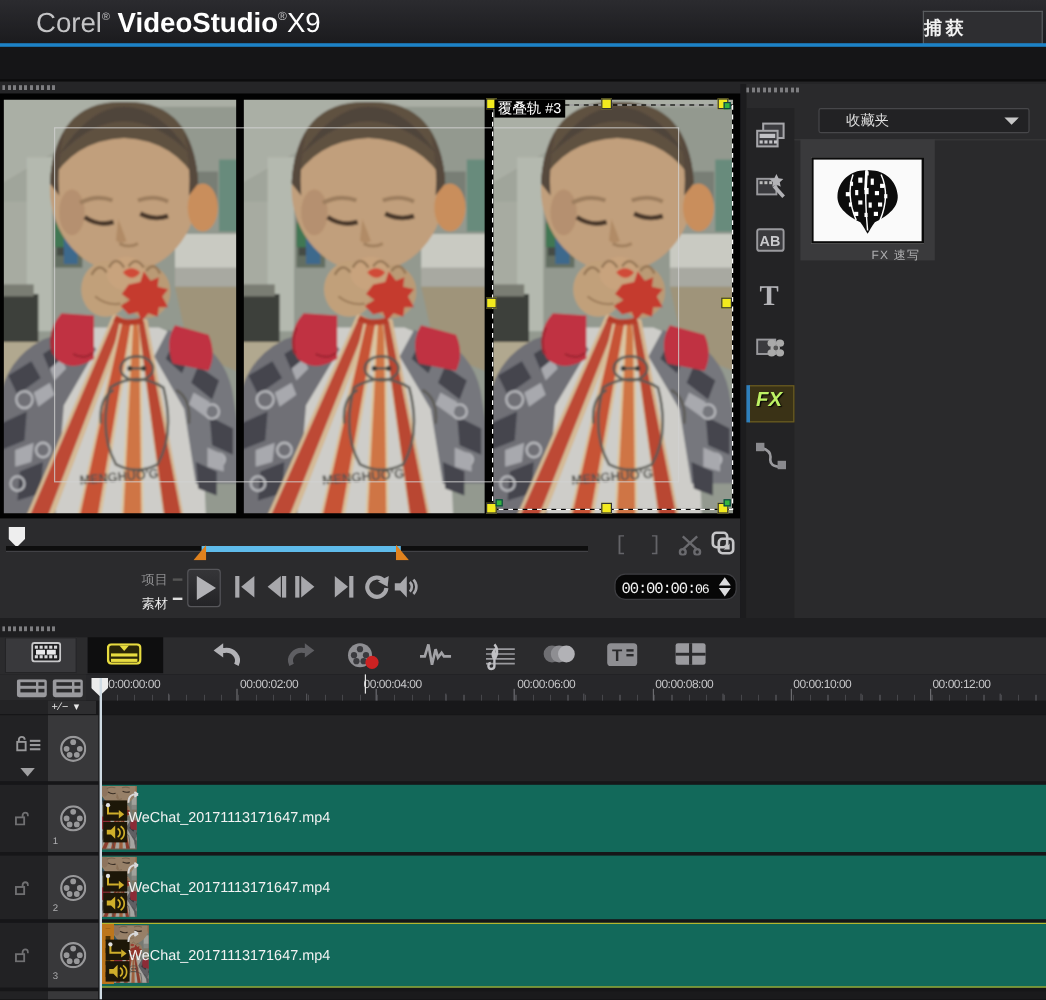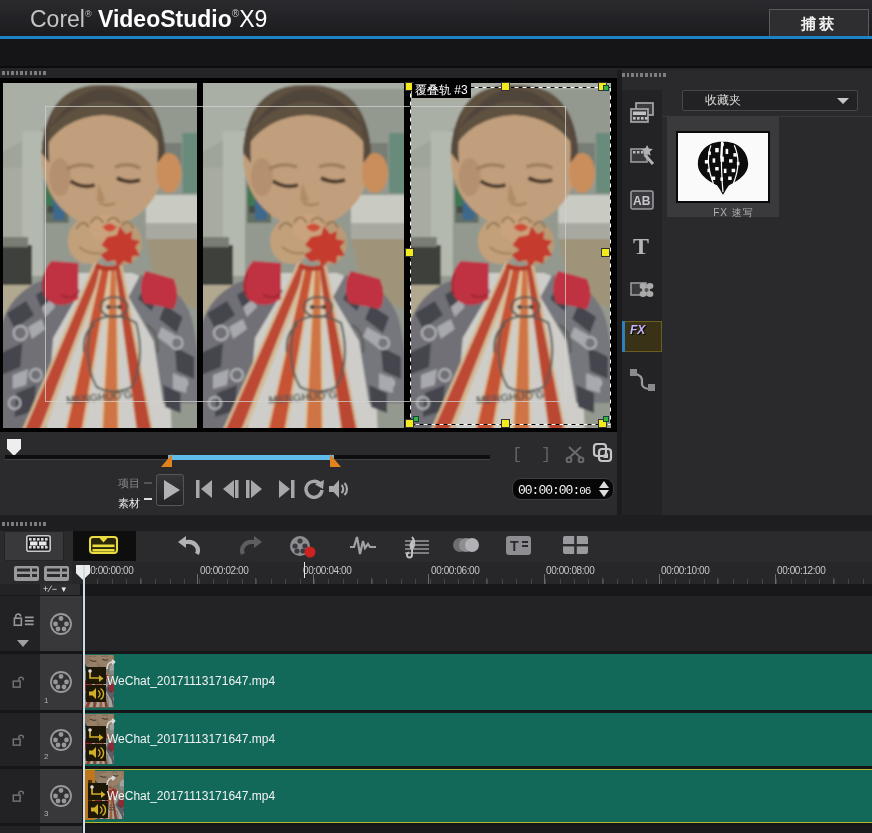--- a/index.html
+++ b/index.html
@@ -3,21 +3,21 @@
 <style>
 *{margin:0;padding:0;box-sizing:border-box}
 html,body{width:872px;height:833px;background:#151517;font-family:"Liberation Sans",sans-serif;overflow:hidden}
 .abs{position:absolute}
 #stage{position:relative;width:872px;height:833px;background:#151517}
 
 #topbar{left:0;top:0;width:872px;height:36px;background:linear-gradient(#2b2b2f,#1b1b1e)}
 #logo{left:30px;top:6px;font-size:23px;color:#c4c4c6;letter-spacing:0px;white-space:nowrap}
 #logo b{color:#fff;font-weight:bold}
 #logo .x9{color:#fff;font-weight:normal}
-#captab{left:769px;top:9px;width:100px;height:28px;background:#2e2e31;border:1px solid #595c5f;border-bottom:none;color:#f2f2f2;font-size:15px;text-align:center;line-height:27px;letter-spacing:3px;font-weight:bold}
+#captab{left:769px;top:9px;width:100px;height:28px;background:#2e2e31;border:1px solid #595c5f;border-bottom:none;color:#f2f2f2;font-size:15px;text-align:left;line-height:27px;letter-spacing:3px;font-weight:bold}
 #blueline{left:0;top:36px;width:872px;height:3px;background:#1d82c6}
 
 #menubar{left:0;top:39px;width:872px;height:27px;background:#2a2a2c;color:#e2e2e2;font-size:13px}
 #menubar span{position:absolute;top:6px}
 #menubar u{text-decoration:underline}
 #menudark{left:0;top:66px;width:872px;height:2px;background:#0c0c0d}
 
 .dots{background:repeating-linear-gradient(90deg,#7d7d80 0 2.5px,transparent 2.5px 4.6px);height:3.5px}
 #strip1{left:0;top:68px;width:872px;height:10px;background:#252527}
 
@@ -44,26 +44,26 @@
 #tcdigits{left:5px;top:4px;font-size:13px;letter-spacing:-1px}
 #tcsmall{font-size:11px;letter-spacing:-1px}
 .spin{position:absolute;width:0;height:0;border-left:5.5px solid transparent;border-right:5.5px solid transparent}
 
 #rdivider{left:617px;top:70px;width:5px;height:445px;background:#1c1c1e}
 #rpanel{left:622px;top:70px;width:250px;height:445px;background:#2a2a2c}
 #iconstrip{left:0;top:20px;width:40px;height:437px;background:#232325}
 .sicon{position:absolute;left:7px;width:26px;height:26px}
 #fxbox{left:2px;top:231px;width:38px;height:31px;background:#3a3216;border:1px solid #6b5d22}
 #fxbar{left:0;top:231px;width:3px;height:31px;background:#2f7fbc}
-#fxtext{left:8px;top:233px;font-size:12px;font-weight:bold;font-style:italic;color:#c4b5fd;text-shadow:1px 1px 1px #000}
+#fxtext{left:8px;top:233px;font-size:17px;font-weight:bold;font-style:italic;color:#bef264;text-shadow:1px 1px 1px #000}
 #dropdown{left:60px;top:20px;width:176px;height:21px;background:#222224;border:1px solid #47474a;border-radius:2px;color:#dedede;font-size:12px;line-height:19px;padding-left:22px}
 #ddtri{left:215px;top:28px;width:0;height:0;border-left:6px solid transparent;border-right:6px solid transparent;border-top:6px solid #c8c8c8}
 #thumbcell{left:45px;top:46px;width:112px;height:101px;background:#3a3a3c}
 #thumbwhite{left:9px;top:15px;width:94px;height:72px;background:#fafafa;border:2px solid #0a0a0a}
-#thumblabel{left:3px;top:90px;width:127px;text-align:center;color:#b0b0b2;font-size:10px;letter-spacing:1px}
+#thumblabel{left:16px;top:90px;width:127px;text-align:center;color:#b0b0b2;font-size:10px;letter-spacing:1px}
 
 #tldivider{left:0;top:515px;width:872px;height:16px;background:#1e1e20}
 #toolbar{left:0;top:531px;width:872px;height:31px;background:#2b2b2d}
 #sbbtn{left:4px;top:0px;width:60px;height:30px;background:#39393c;border:1px solid #242426}
 #tlbtn{left:73px;top:0px;width:63px;height:30px;background:#0e0e0f}
 .tbicon{position:absolute;top:4px}
 #ruler{left:0;top:562px;width:872px;height:22px;background:#27272a}
 #rulerL{left:0;top:0;width:72px;height:22px;background:#2a2a2c}
 .rlabel{position:absolute;top:3px;color:#c6c6c8;font-size:10px;letter-spacing:-0.4px;white-space:nowrap}
 .majtick{position:absolute;top:12px;width:1px;height:10px;background:#6c6c70}

